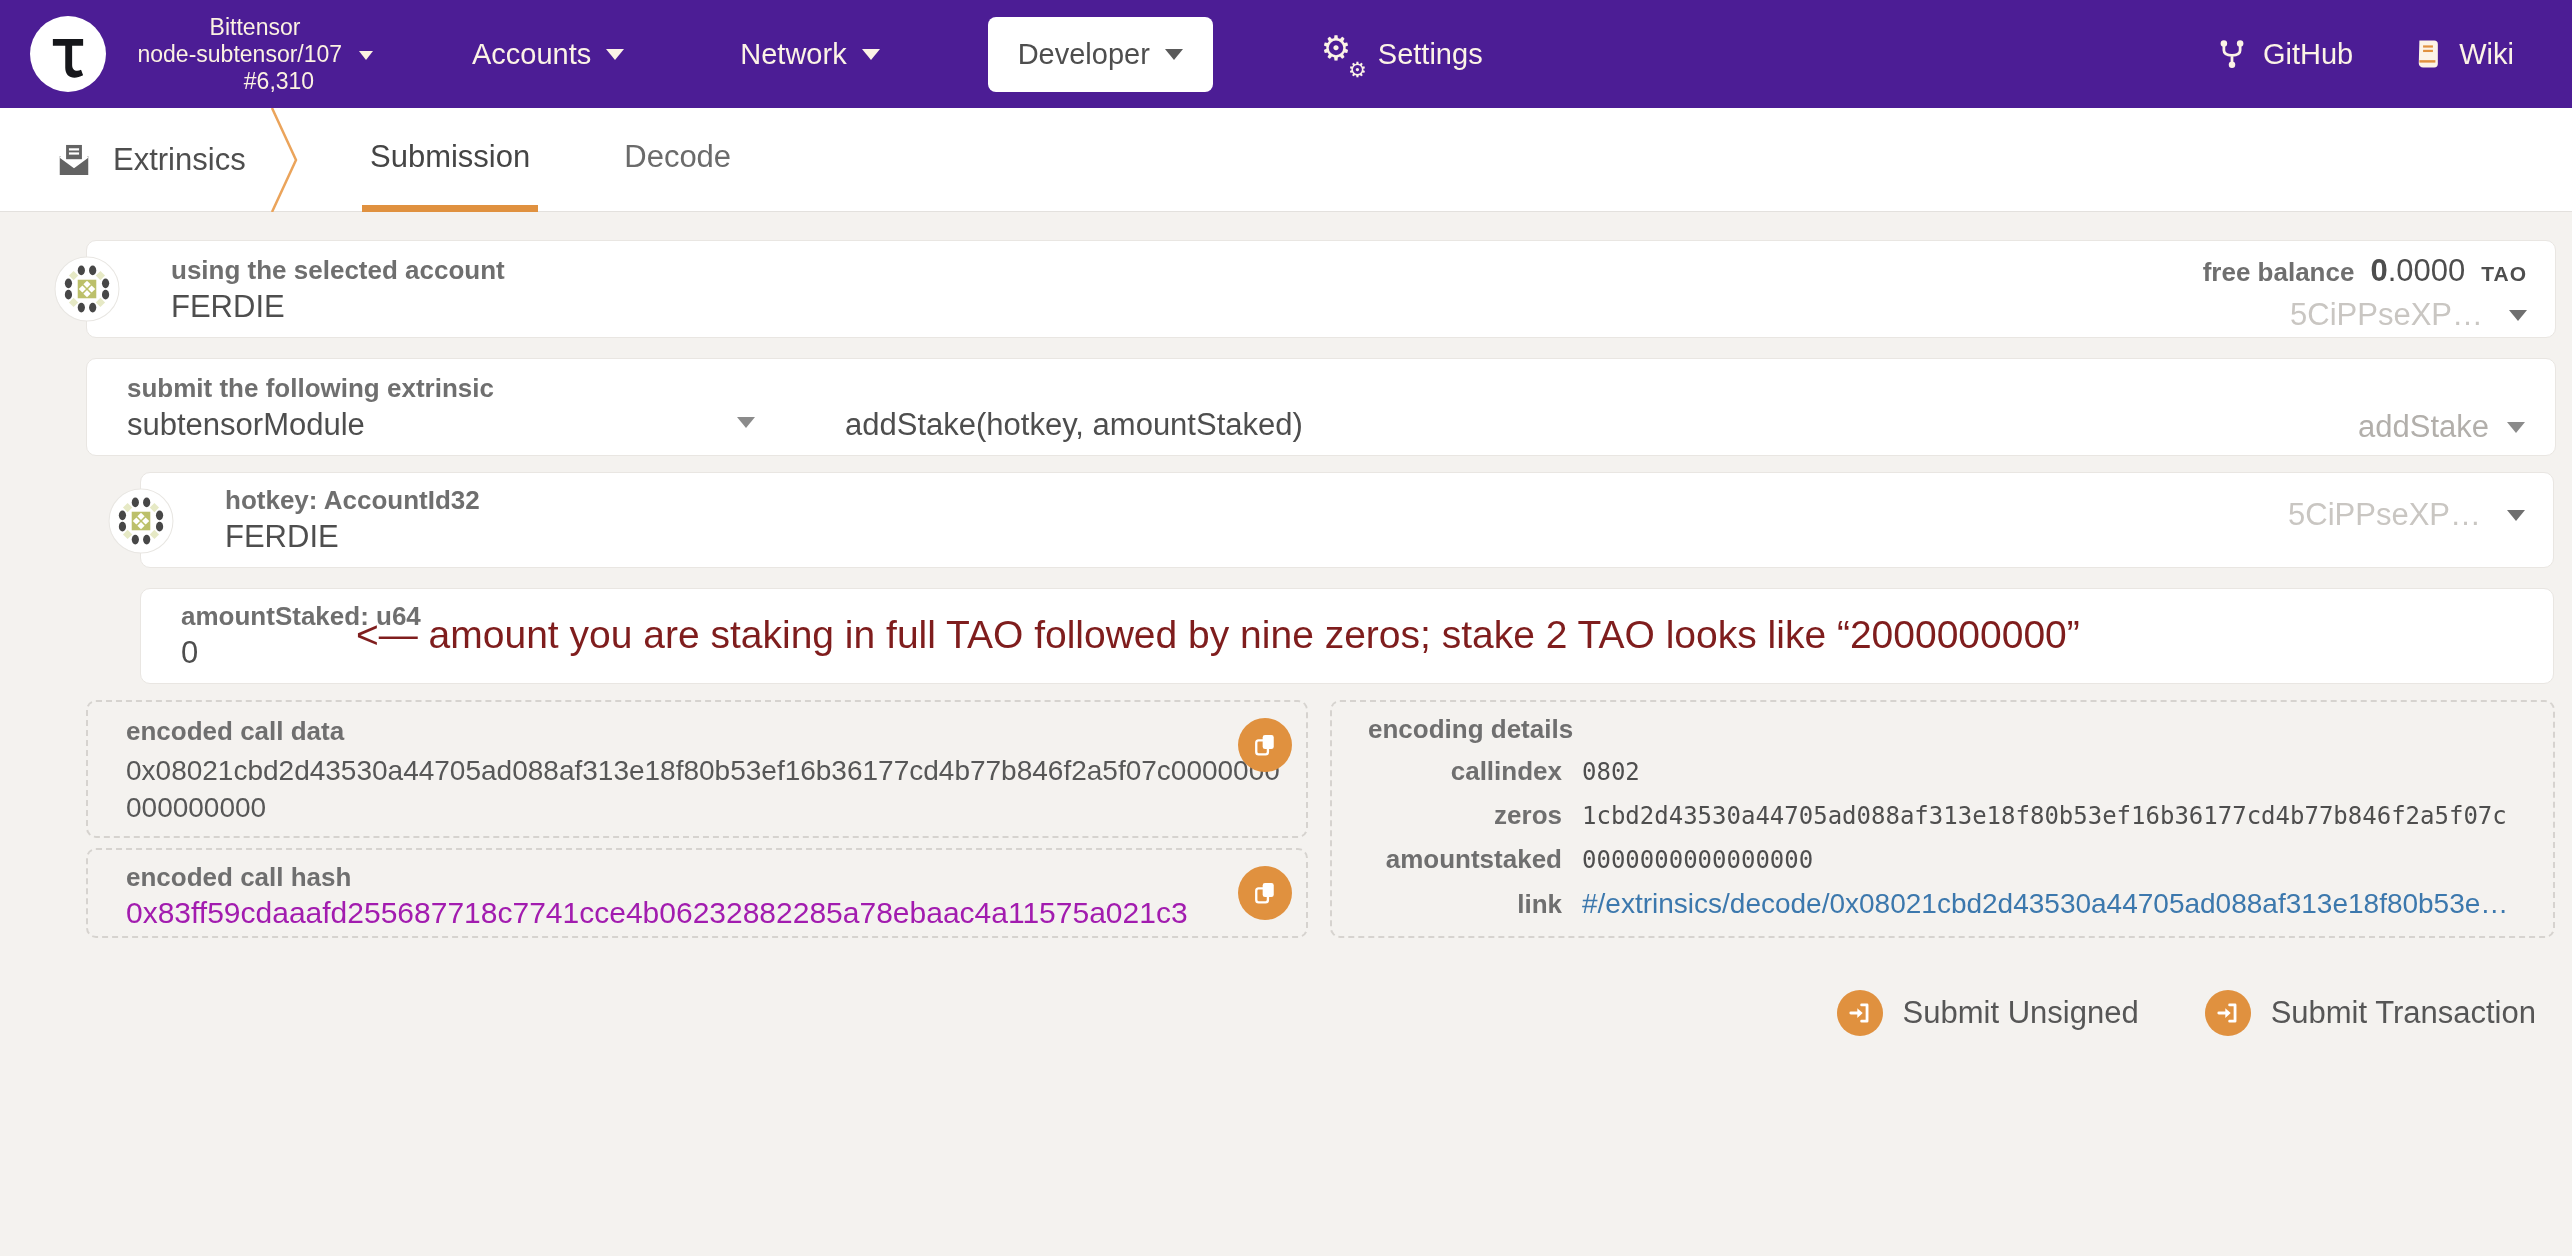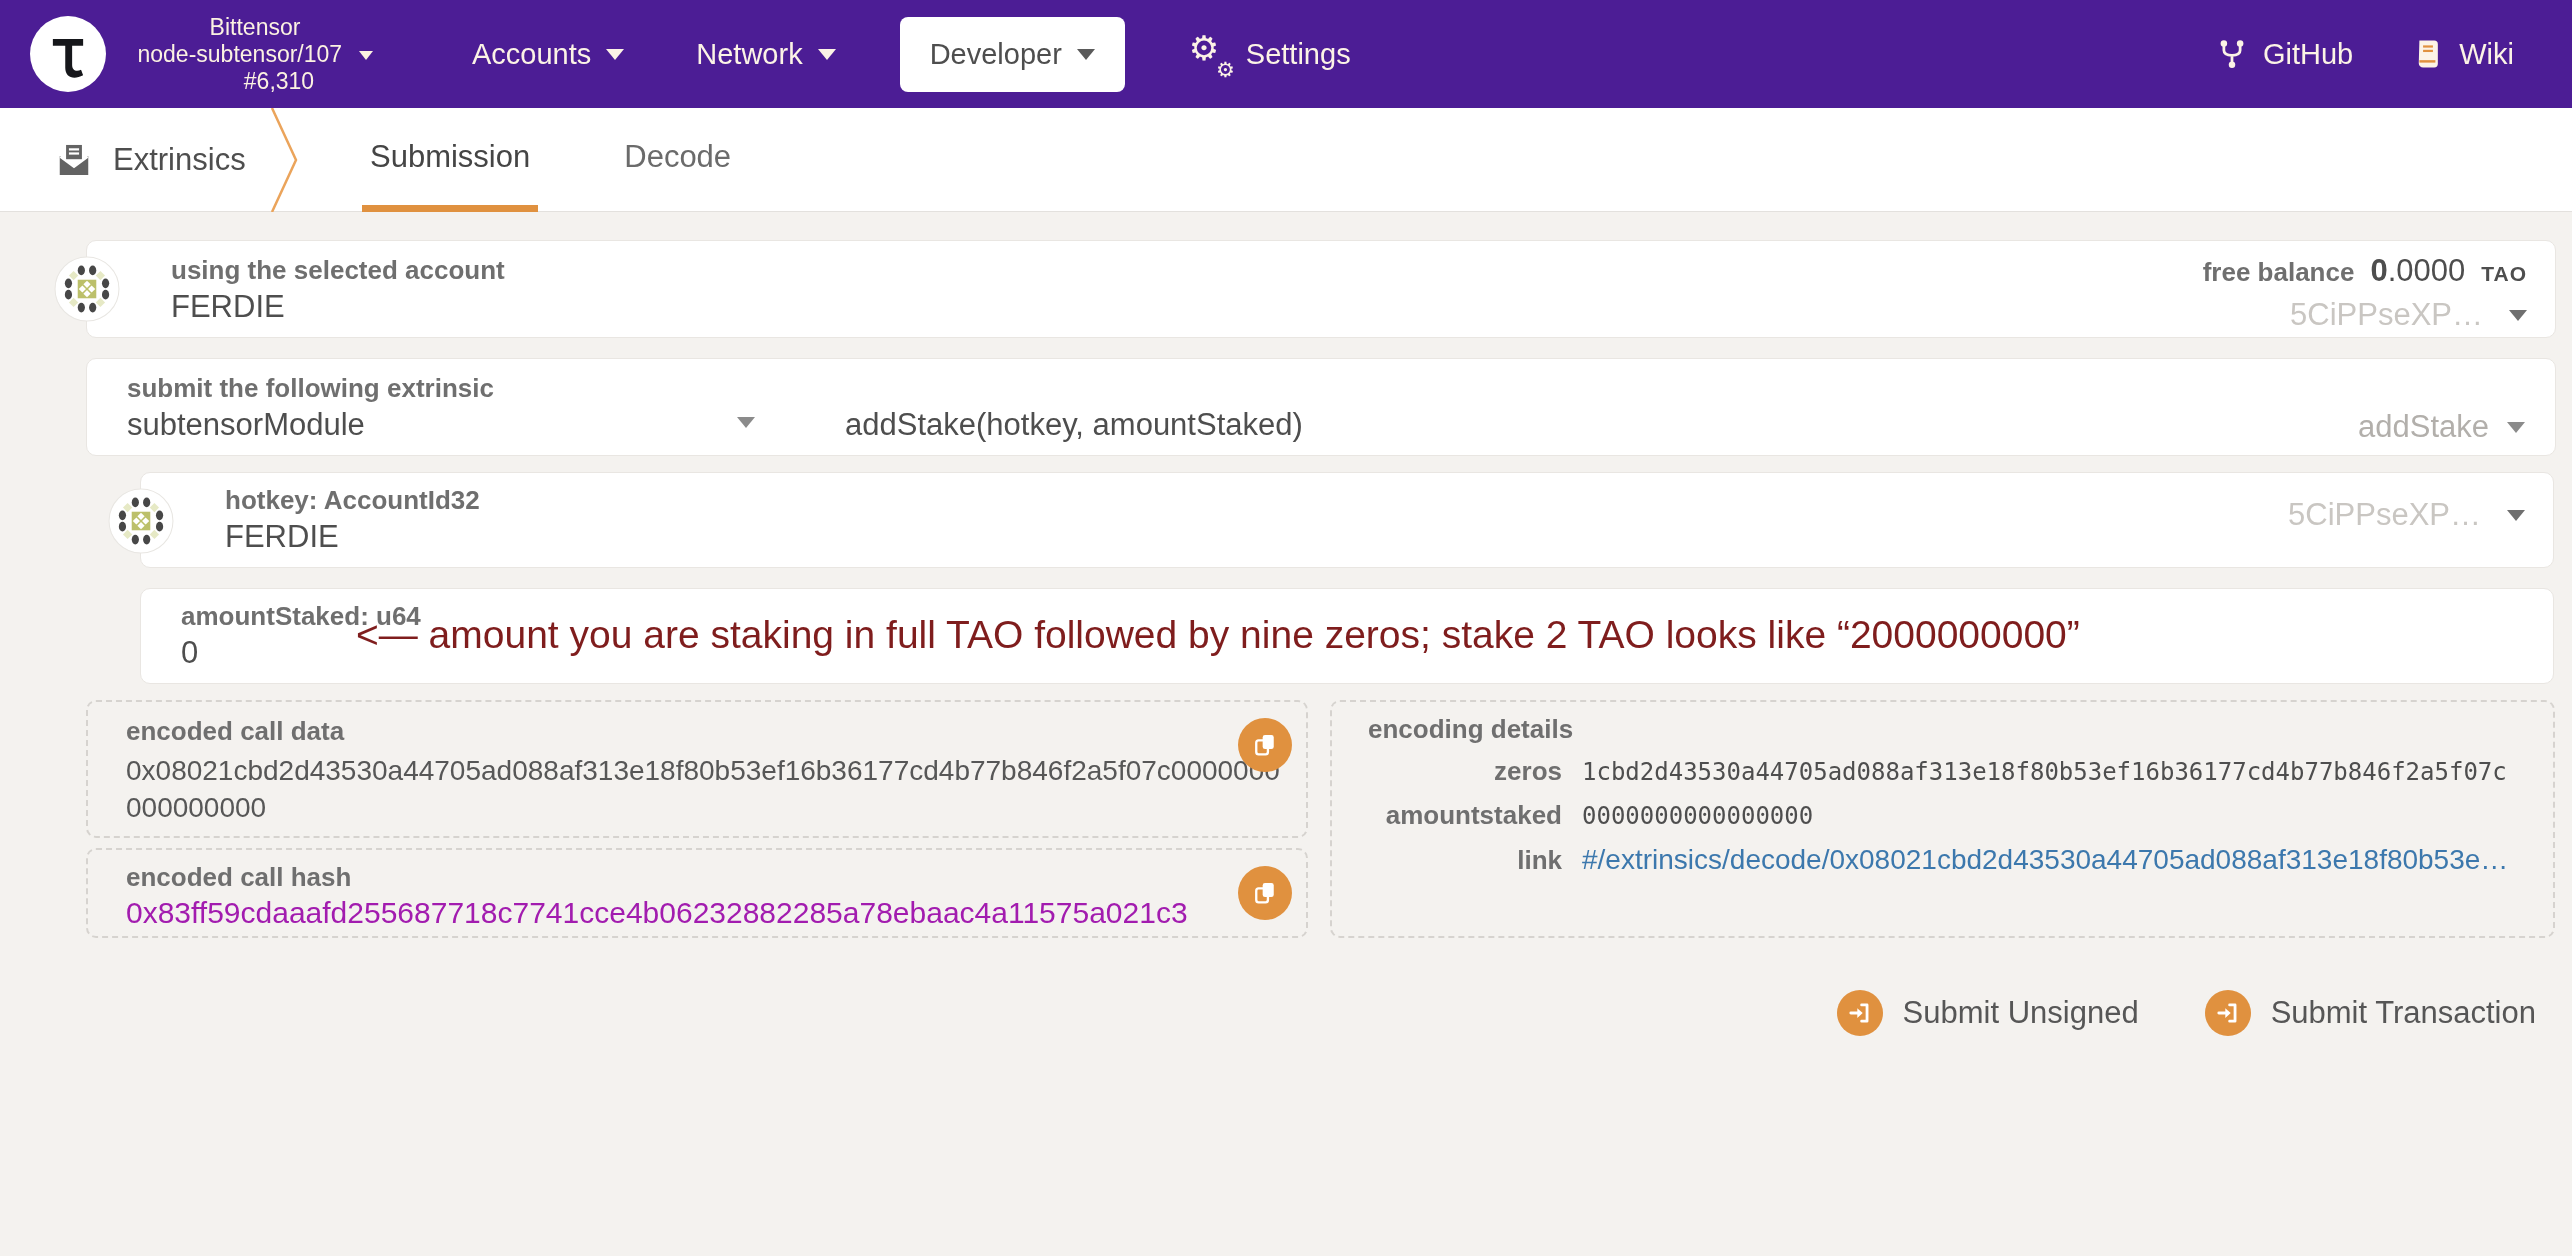--- a/index.html
+++ b/index.html
@@ -8,21 +8,21 @@
   #app { position:relative; width:2572px; height:1256px; }
 
   
   .navbar { position:absolute; left:0; top:0; width:2572px; height:108px; background:#4c1d95; display:flex; align-items:center; }
   .logo-circle { width:76px; height:76px; margin-left:30px; background:#fff; border-radius:50%; display:flex; align-items:center; justify-content:center; flex:none; }
   .brand { margin-left:24px; width:250px; text-align:center; color:#fcf2e2; font-size:23px; line-height:27px; }
   .brand .node-line { white-space:nowrap; }
   .brand .block-line { padding-left:48px; }
   .caret { display:inline-block; width:0; height:0; border-left:9px solid transparent; border-right:9px solid transparent; border-top:11px solid currentColor; vertical-align:middle; }
   .caret.sm { border-left-width:7px; border-right-width:7px; border-top-width:9px; }
-  .menus { display:flex; align-items:center; margin-left:56px; }
+  .menus { display:flex; align-items:center; margin-left:56px;gap:44px; }
   .menu { display:flex; align-items:center; gap:15px; padding:0 36px; font-size:29px; color:#fcf3e6; cursor:pointer; }
   .menu-active { background:#fff; color:#4e4e4e; border-radius:8px; padding:21px 30px; margin:0 28px; }
   .gears { position:relative; width:42px; height:40px; color:#fcf3e6; }
   .gears .g1 { position:absolute; left:0; top:-6px; font-size:34px; }
   .gears .g2 { position:absolute; right:-4px; bottom:-8px; font-size:21px; }
   .nav-right { margin-left:auto; margin-right:58px; display:flex; align-items:center; gap:60px; }
   .nav-link { display:flex; align-items:center; gap:16px; font-size:29px; color:#fcf3e6; cursor:pointer; }
 
   
   .tabbar { position:absolute; left:0; top:108px; width:2572px; height:104px; background:#fff; border-bottom:1px solid #e3e1de; }
@@ -263,20 +263,24 @@
         <rect x="4.5" y="8" width="10" height="12" rx="2" fill="none" stroke="#fff" stroke-width="2"></rect>
         <rect x="10" y="3.5" width="9.5" height="12" rx="2" fill="#fff"></rect>
       </svg>
     </div>
   </div>
 
   <div class="dashed" id="box-details">
     <div class="lbl" style="left:36px; top:12px;">encoding details</div>
     <div class="det-rows">
       <div class="det-row">
+        <div class="det-k">callindex</div>
+        <div class="det-v">0802</div>
+      </div>
+      <div class="det-row">
         <div class="det-k">zeros</div>
         <div class="det-v">1cbd2d43530a44705ad088af313e18f80b53ef16b36177cd4b77b846f2a5f07c</div>
       </div>
       <div class="det-row">
         <div class="det-k">amountstaked</div>
         <div class="det-v">0000000000000000</div>
       </div>
       <div class="det-row">
         <div class="det-k">link</div>
         <div class="det-v sans link">#/extrinsics/decode/0x08021cbd2d43530a44705ad088af313e18f80b53e…</div>

